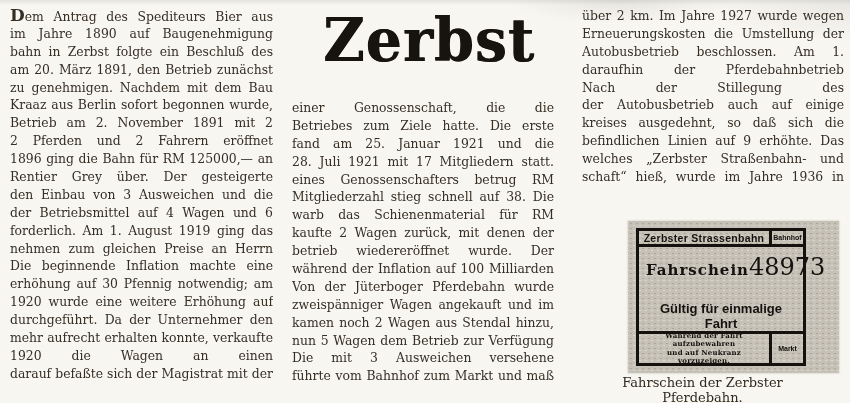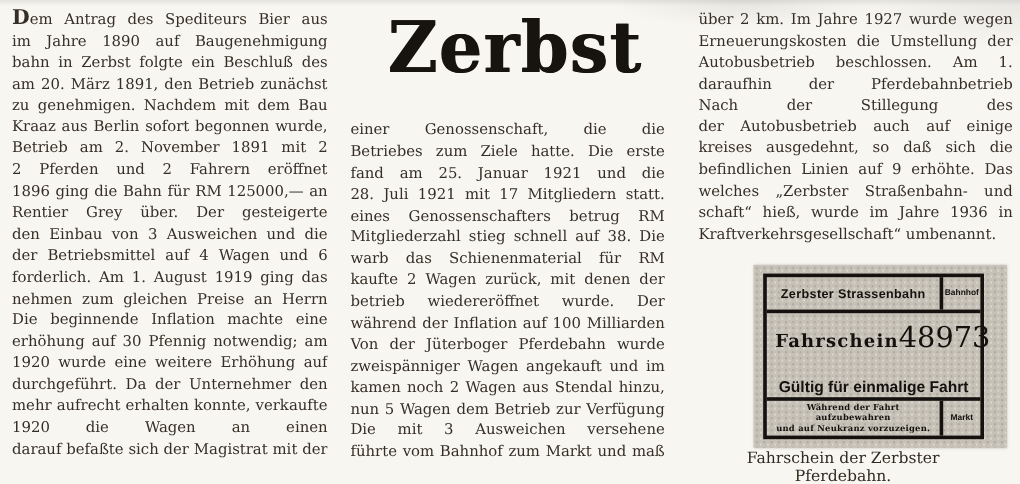--- a/index.html
+++ b/index.html
@@ -43,21 +43,21 @@
     position:absolute;left:628px;top:221px;width:211px;height:152px;
     background-color:#c6c1b7;
     background-image:
       radial-gradient(circle, #ada79b 24%, transparent 26%),
       radial-gradient(circle, #dcd8cf 24%, transparent 26%);
     background-size:6px 5px;
     background-position:0 0,3px 2px;
     box-shadow:0 0 2px rgba(80,80,80,.35);
   }
   .t-frame{
-    position:absolute;left:8px;top:7px;width:184px;height:138px;
+    position:absolute;left:8px;top:7px;width:170px;height:138px;
     border:3px solid #14110e;box-sizing:border-box;
     display:flex;flex-direction:column;color:#14110e;
   }
   .t-header{height:27px;border-bottom:3px solid #14110e;display:flex;}
   .t-operator{
     flex:1;display:flex;align-items:center;justify-content:center;
     font-family:"Liberation Sans",sans-serif;font-weight:bold;
     font-size:10.5px;letter-spacing:.3px;
   }
   .t-cell-small{
@@ -145,21 +145,20 @@
       <div class="line">über 2 km. Im Jahre 1927 wurde wegen der hohen</div>
       <div class="line">Erneuerungskosten die Umstellung der Pferdebahn auf</div>
       <div class="line">Autobusbetrieb beschlossen. Am 1. August 1928 wurde</div>
       <div class="line short">daraufhin der Pferdebahnbetrieb eingestellt.</div>
       <div class="line">Nach der Stillegung des Pferdebahnbetriebes wurde</div>
       <div class="line">der Autobusbetrieb auch auf einige Dörfer des Um-</div>
       <div class="line">kreises ausgedehnt, so daß sich die Anzahl der in Betrieb</div>
       <div class="line">befindlichen Linien auf 9 erhöhte. Das Unternehmen,</div>
       <div class="line">welches „Zerbster Straßenbahn- und Betriebsgesell-</div>
       <div class="line">schaft“ hieß, wurde im Jahre 1936 in „Zerbster</div>
-      <div class="line short">Kraftverkehrsgesellschaft“ umbenannt.</div>
     </div>
 
   <div class="ticket">
     <div class="t-frame">
       <div class="t-header">
         <div class="t-operator">Zerbster Strassenbahn</div>
         <div class="t-cell-small">Bahnhof</div>
       </div>
       <div class="t-main">
         <div class="t-row">

